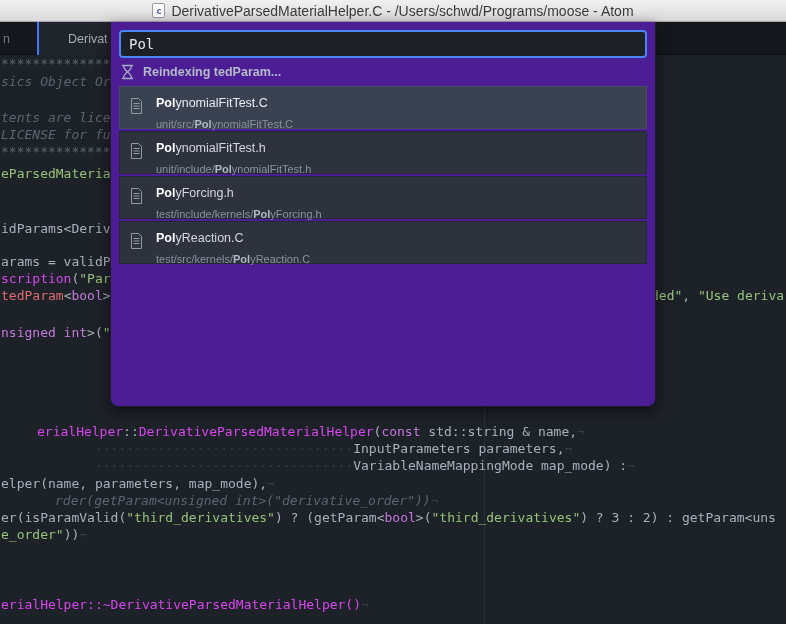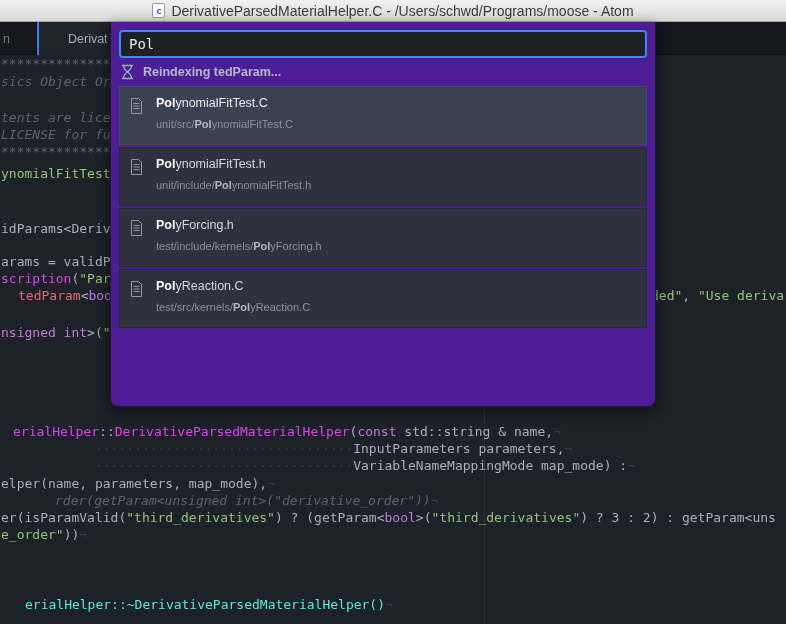--- a/index.html
+++ b/index.html
@@ -26,38 +26,38 @@
     display:flex; align-items:center; padding-left:29px; font-size:12.5px; color:#a6adba; }
 
   
   .editor { position:absolute; left:0; top:55px; width:786px; height:569px; background:#1d2128; }
   .wrap-guide { position:absolute; left:484px; top:0; width:1px; height:569px; background:#2a2f38; }
   .code-line { position:absolute; white-space:pre; font-family:"DejaVu Sans Mono", monospace;
     font-size:13px; line-height:16px; }
   .cm  { color:#5d6572; font-style:italic; }
   .grn { color:#98c379; }
   .fnc { color:#d946ef; }
-  .red { color:#e06c75;padding-left:17px; }
+  .red { color:#e06c75; }
   .pur { color:#c678dd; }
   .txt { color:#a9b1bd; }
-  .dim { color:#5eead4;margin-left:24px; }
+  .dim { color:#d946ef; }
   .inv { color:#363c48; }
 
   
   .modal { position:absolute; left:110px; top:22px; width:546px; height:385px;
     background:#4c1d95; border:1px solid #1a1d24; border-top:none; border-radius:0 0 8px 8px;
     box-shadow:0 4px 14px rgba(0,0,0,.55); padding:8px; }
   .finder-input { width:100%; height:28px; background:#1d2127; border:2px solid #4a86f0;
     border-radius:4px; color:#e3e7ee; font-family:"DejaVu Sans Mono", monospace; font-size:14px;
     padding:0 8px; outline:none; }
   .status-row { height:28px; display:flex; align-items:center; gap:9px; padding-left:2px;
     color:#b5bcc8; font-size:12.5px; font-weight:bold; }
   .status-row svg { flex:0 0 auto; }
   .results { list-style:none; }
-  .result { position:relative; height:59px; margin-bottom:2px; background:#2d323d;
+  .result { position:relative; height:43px; margin-bottom:2px; background:#2d323d;
     border:1px solid #242936; cursor:pointer; }
   .result.selected { background:#3a4150; border-color:#454c5c; }
   .result .icon { position:absolute; left:10px; top:11px; }
   .fname { position:absolute; left:36px; top:9px; font-size:12.5px; color:#d3d7df; }
   .fname b { color:#ffffff; }
   .result.selected .fname { color:#e8ebf0; }
   .fpath { position:absolute; left:36px; top:31px; font-size:11px; color:#8a92a0; }
   .fpath b { color:#b2bac7; }
 </style>
 </head>
@@ -76,28 +76,28 @@
     <div class="tab-active">Derivat</div>
   </div>
 
   <div class="editor">
     <div class="wrap-guide"></div>
     <div class="code-line" style="top:1px;   left:1px;"><span class="cm">**************</span></div>
     <div class="code-line" style="top:19px;  left:1px;"><span class="cm">sics Object Or</span></div>
     <div class="code-line" style="top:55px;  left:1px;"><span class="cm">tents are lice</span></div>
     <div class="code-line" style="top:72px;  left:1px;"><span class="cm">LICENSE for fu</span></div>
     <div class="code-line" style="top:89px;  left:1px;"><span class="cm">**************</span></div>
-    <div class="code-line" style="top:111px; left:1px;"><span class="grn">ynomialFitTest</span></div>
+    <div class="code-line" style="top:111px; left:1px;"><span class="grn">eParsedMateria</span></div>
     <div class="code-line" style="top:166px; left:1px;"><span class="txt">idParams&lt;Deriv</span></div>
     <div class="code-line" style="top:199px; left:1px;"><span class="txt">arams = validP</span></div>
     <div class="code-line" style="top:216px; left:1px;"><span class="fnc">scription</span><span class="txt">(</span><span class="grn">"Par</span></div>
     <div class="code-line" style="top:233px; left:1px;"><span class="red">tedParam</span><span class="txt">&lt;</span><span class="pur">bool</span><span class="txt">&gt;</span></div>
     <div class="code-line" style="top:233px; left:651px;"><span class="grn">ded"</span><span class="txt">, </span><span class="grn">"Use deriva</span></div>
     <div class="code-line" style="top:270px; left:1px;"><span class="pur">nsigned int</span><span class="txt">&gt;(</span><span class="grn">"</span></div>
-    <div class="code-line" style="top:369px; left:13px;"><span class="fnc">erialHelper</span><span class="txt">::</span><span class="fnc">DerivativeParsedMaterialHelper</span><span class="txt">(</span><span class="pur">const</span><span class="txt"> std::string &amp; name,</span><span class="inv">¬</span></div>
+    <div class="code-line" style="top:369px; left:1px;padding-left:36px;"><span class="fnc">erialHelper</span><span class="txt">::</span><span class="fnc">DerivativeParsedMaterialHelper</span><span class="txt">(</span><span class="pur">const</span><span class="txt"> std::string &amp; name,</span><span class="inv">¬</span></div>
     <div class="code-line" style="top:386px; left:1px;text-align:center;"><span class="txt">            </span><span class="inv">·································</span><span class="txt">InputParameters parameters,</span><span class="inv">¬</span></div>
     <div class="code-line" style="top:403px; left:1px;"><span class="txt">            </span><span class="inv">·································</span><span class="txt">VariableNameMappingMode map_mode) :</span><span class="inv">¬</span></div>
     <div class="code-line" style="top:421px; left:1px;"><span class="txt">elper(name, parameters, map_mode),</span><span class="inv">¬</span></div>
     <div class="code-line" style="top:438px; left:7px;margin-left:48px;"><span class="cm">rder(getParam&lt;unsigned int&gt;("derivative_order"))</span><span class="inv">¬</span></div>
     <div class="code-line" style="top:455px; left:1px;"><span class="txt">er(isParamValid(</span><span class="grn">"third_derivatives"</span><span class="txt">) ? (getParam&lt;</span><span class="pur">bool</span><span class="txt">&gt;(</span><span class="grn">"third_derivatives"</span><span class="txt">) ? 3 : 2) : getParam&lt;uns</span></div>
     <div class="code-line" style="top:472px; left:1px;"><span class="grn">e_order"</span><span class="txt">))</span><span class="inv">¬</span></div>
     <div class="code-line" style="top:542px; left:1px;"><span class="dim">erialHelper::~DerivativeParsedMaterialHelper()</span><span class="inv">¬</span></div>
   </div>
 
   <div class="modal">

